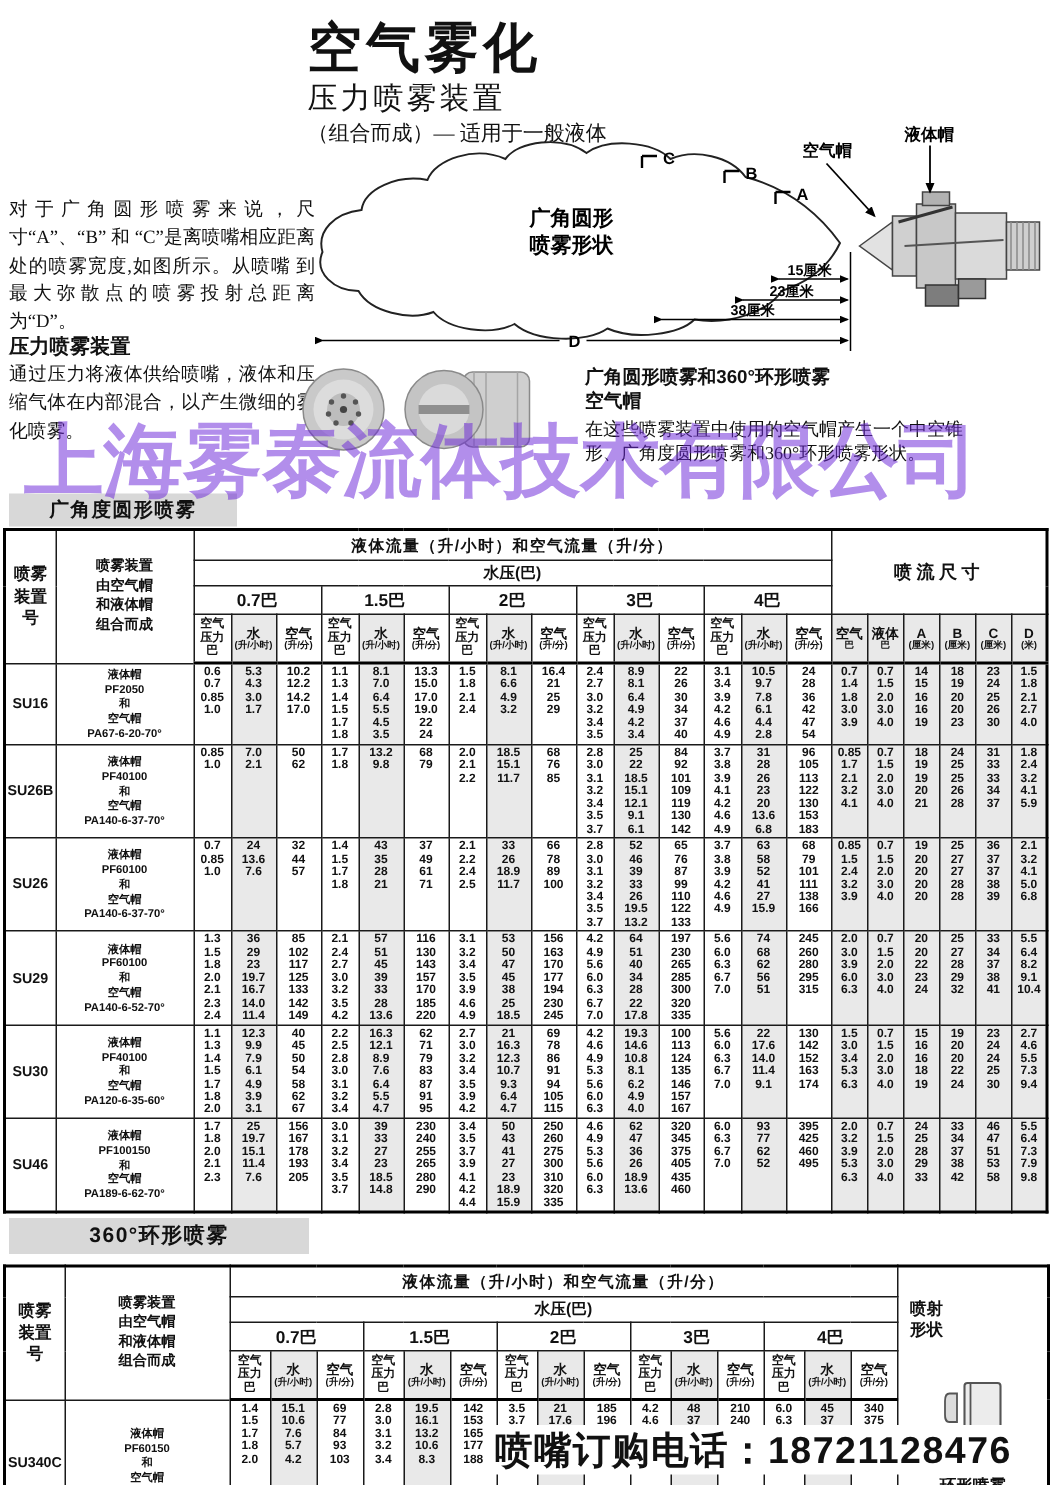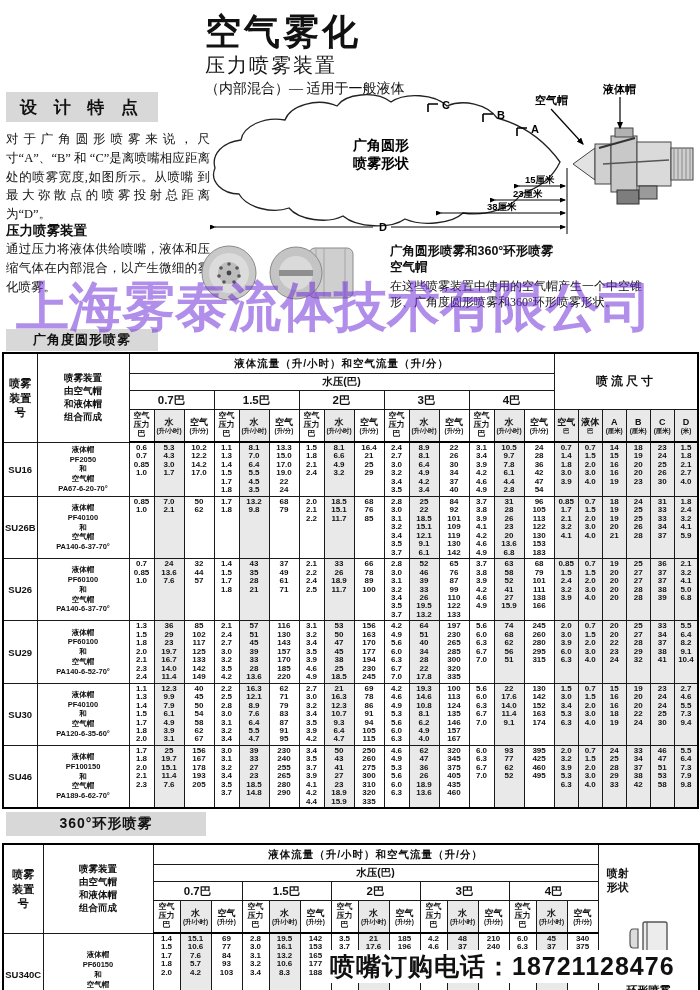--- a/index.html
+++ b/index.html
@@ -51,23 +51,22 @@
 </style>
 </head>
 <body>
 
 <div class="page">
 
   <div class="watermark">上海雾泰流体技术有限公司</div>
 
   <div class="title">空气雾化</div>
   <div class="subtitle">压力喷雾装置</div>
-  <div class="subtitle2">（内部混合）— 适用于一般液体</div>
-
-  <div class="grayhead design-head">设 计 特 点</div>
+  <div class="subtitle2">（组合而成）— 适用于一般液体</div>
+
   <div class="body-text para1">对于广角圆形喷雾来说，尺寸“A”、“B” 和 “C”是离喷嘴相应距离处的喷雾宽度,如图所示。从喷嘴 到最大弥散点的喷雾投射总距离为“D”。</div>
   <div class="sub2">压力喷雾装置</div>
   <div class="body-text para2">通过压力将液体供给喷嘴，液体和压缩气体在内部混合，以产生微细的雾化喷雾。</div>
 
   <svg style="position:absolute;left:195px;top:82px;" width="505" height="158" viewBox="0 0 505 158">
     <defs>
       <marker id="ah" markerWidth="7" markerHeight="7" refX="5" refY="2.5" orient="auto">
         <path d="M0,0 L6,2.5 L0,5 Z" fill="#000"></path>
       </marker>
     </defs>

